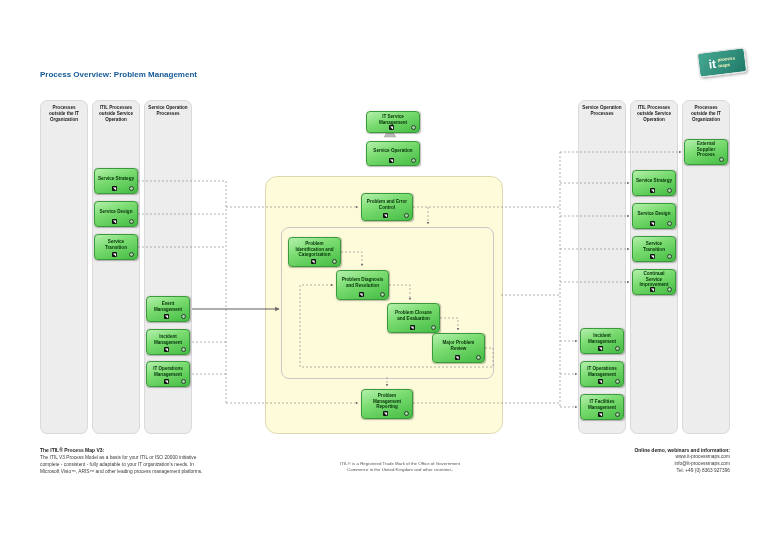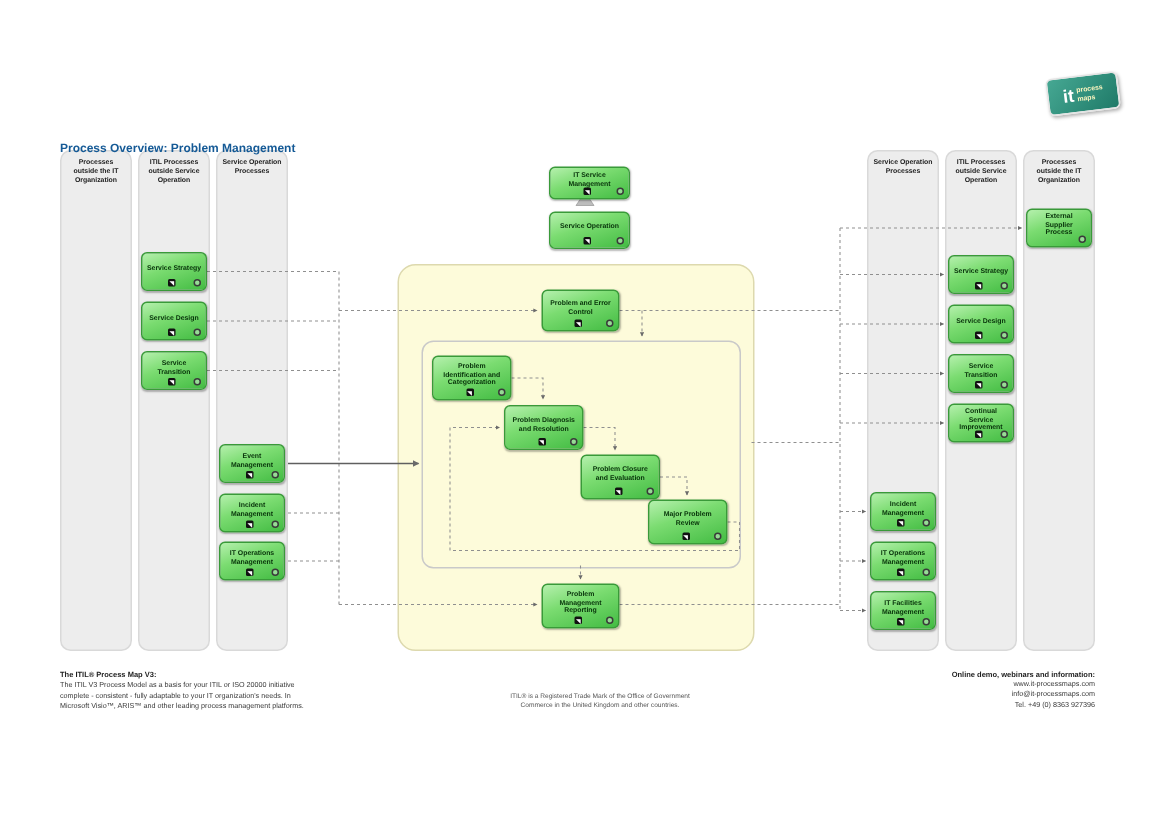--- a/index.html
+++ b/index.html
@@ -1,17 +1,17 @@
 <!DOCTYPE html>
 <html><head>
 <meta charset="utf-8">
 <style>
   html,body{margin:0;padding:0;background:#fff;}
   .canvas{position:relative;width:768px;height:542px;background:#ffffff;font-family:"Liberation Sans",sans-serif;overflow:hidden;}
-  .title{position:absolute;left:40px;top:70px;font-size:8px;font-weight:bold;color:#155a96;z-index:5;margin-top:24px;}
+  .title{position:absolute;left:40px;top:70px;font-size:8px;font-weight:bold;color:#155a96;z-index:5;}
   
   .lane{position:absolute;top:100px;width:48px;height:334px;background:#ededed;border:1px solid #d9d9d9;border-radius:7px;box-sizing:border-box;z-index:1;}
   .lane-h{padding:4px 3px 0 3px;font-size:4.6px;font-weight:bold;color:#222;text-align:center;line-height:1.3;}
   
   .yellow{position:absolute;left:265px;top:176px;width:236px;height:256px;background:#fdfbda;border:1px solid #ddd9ae;border-radius:12px;z-index:1;}
   .inner{position:absolute;left:281px;top:227px;width:211px;height:150px;background:transparent;border:1px solid #c9c9c9;border-radius:8px;z-index:1;}
   
   .wires{position:absolute;left:0;top:0;z-index:2;pointer-events:none;}
   
   .pbox{position:absolute;background:linear-gradient(160deg,#b5f0ad 0%,#7bdc71 40%,#43bc43 100%);border:1px solid #399a39;border-radius:4px;box-sizing:border-box;display:flex;align-items:center;justify-content:center;text-align:center;padding:2px 3px 7px 3px;box-shadow:0.6px 0.8px 1.2px rgba(0,0,0,0.28);z-index:3;cursor:pointer;}

